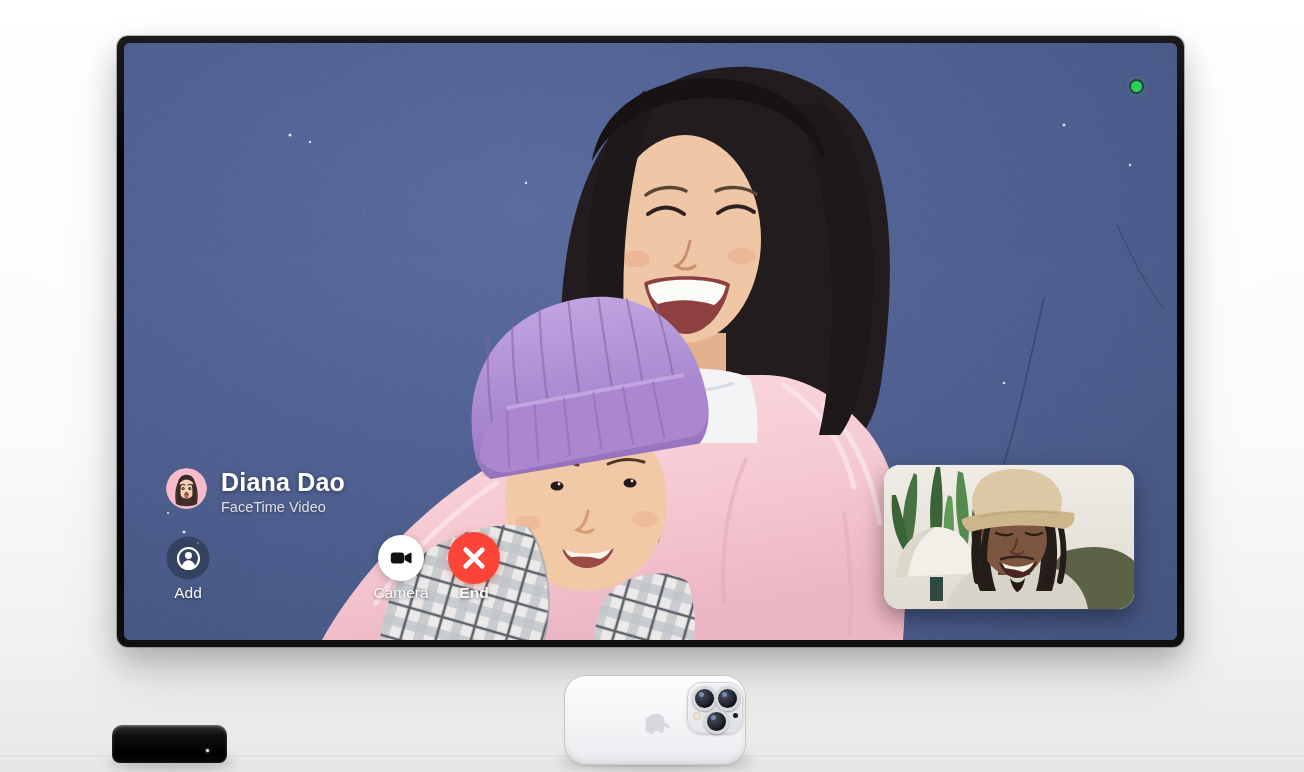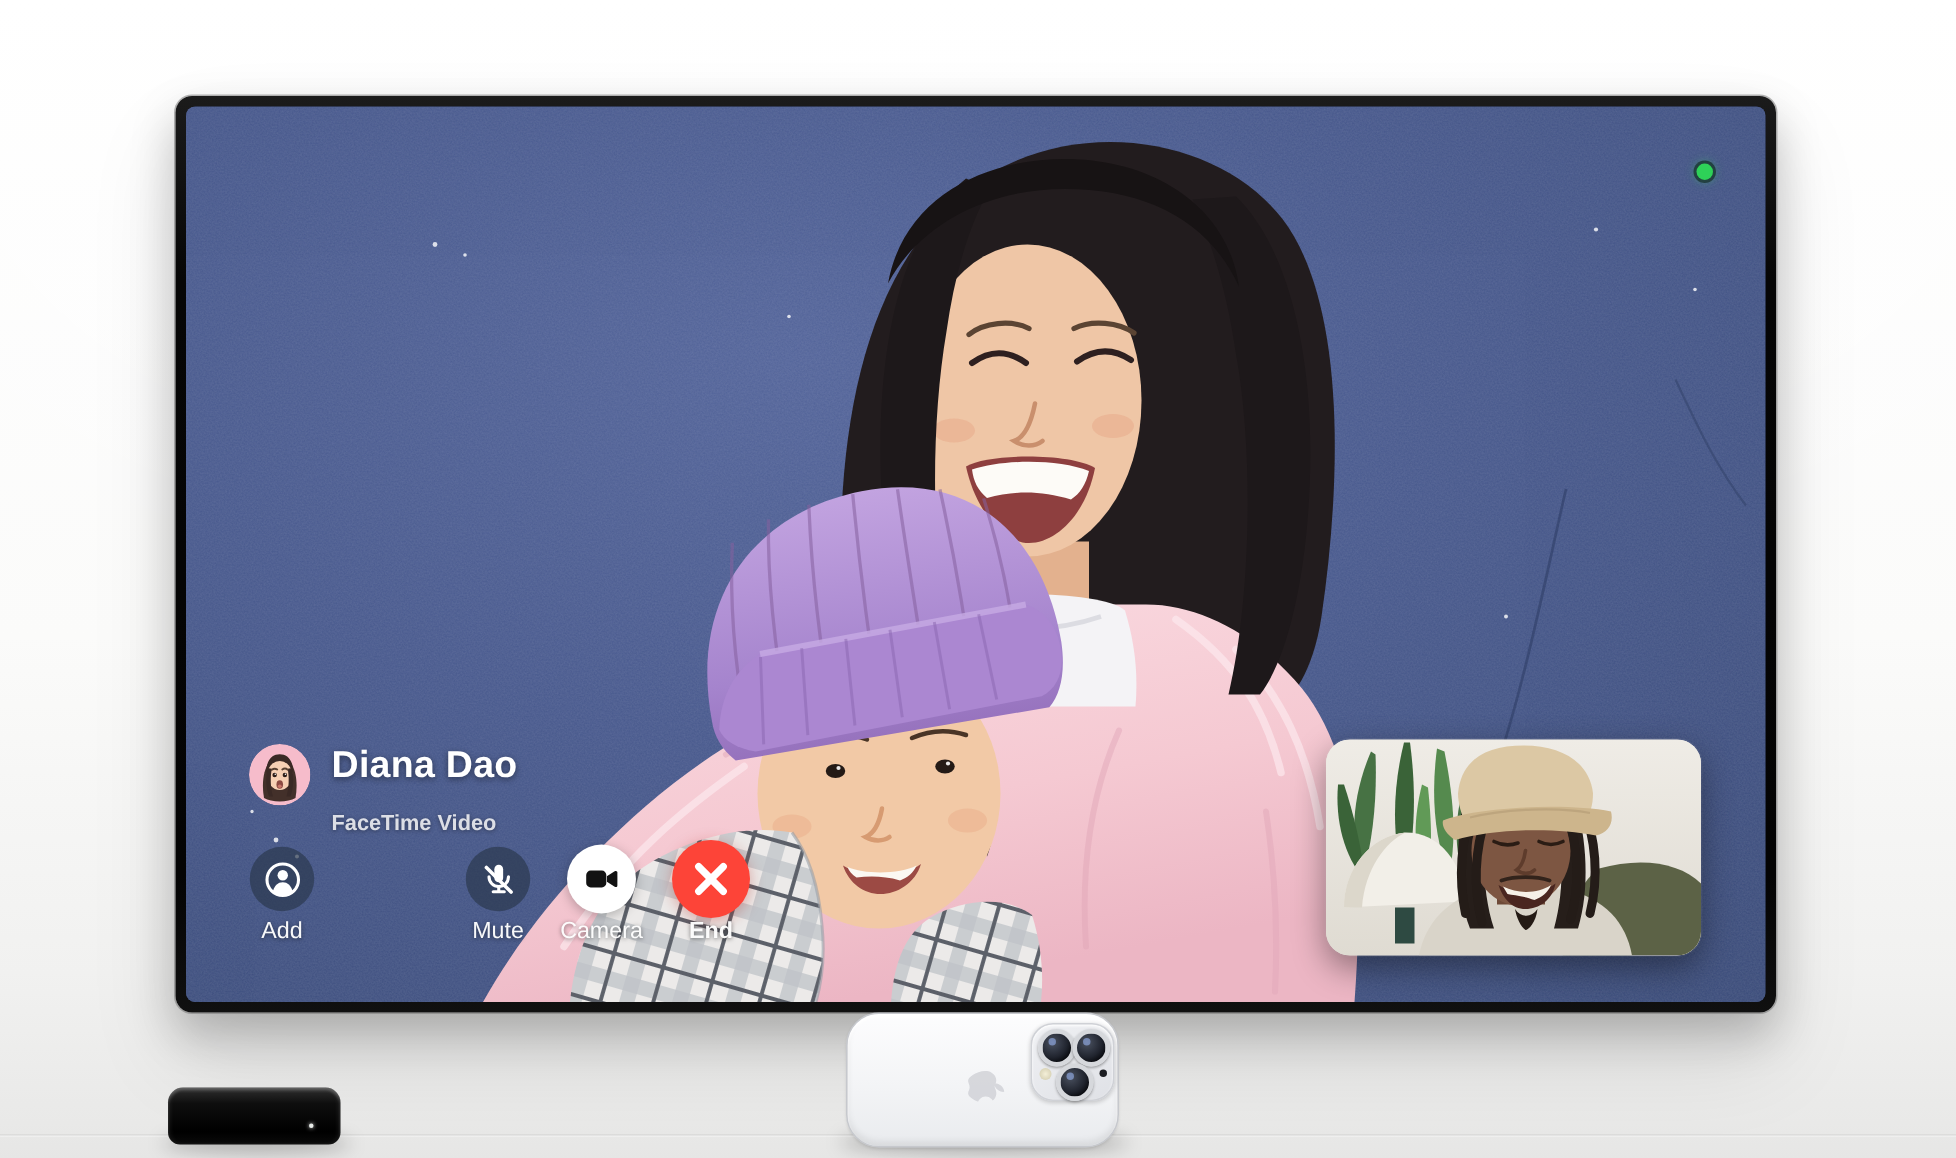--- a/index.html
+++ b/index.html
@@ -5,40 +5,40 @@
   html,body{margin:0;padding:0;}
   body{width:1304px;height:772px;font-family:"Liberation Sans",sans-serif;-webkit-font-smoothing:antialiased;}
   .stage{position:relative;width:1304px;height:772px;overflow:hidden;
     background:linear-gradient(180deg,#ffffff 0%,#fbfbfa 55%,#f1f1f0 84%,#e9e9e8 97%,#e6e6e5 100%);}
   .stage::before{content:"";position:absolute;inset:0;
     background:radial-gradient(120% 90% at 50% 10%, rgba(255,255,255,.9) 0%, rgba(255,255,255,0) 60%);}
   .floor-line{position:absolute;left:0;top:756px;width:1304px;height:2px;
     background:linear-gradient(180deg,rgba(0,0,0,0.07),rgba(255,255,255,0.5));}
 
   
-  .tv{position:absolute;left:117px;top:64px;width:1067px;height:611px;box-sizing:border-box;
+  .tv{position:absolute;left:117px;top:36px;width:1067px;height:611px;box-sizing:border-box;
     padding:7px;background:linear-gradient(180deg,#1b1b1b,#060606 20%,#040404 85%,#101010);
     border-radius:11px;
     box-shadow:0 0 0 1px rgba(120,120,120,.55), 0 14px 30px rgba(0,0,0,.22), 0 30px 60px rgba(0,0,0,.10);}
   .screen{position:relative;width:100%;height:100%;border-radius:6px;overflow:hidden;background:#46588c;
     box-shadow:inset 0 0 10px rgba(0,0,0,.5);}
   .scene{position:absolute;inset:0;display:block;}
 
   
   .cam-indicator{position:absolute;left:1007px;top:38px;width:11px;height:11px;border-radius:50%;
     background:#2ed158;box-shadow:0 0 0 2px rgba(8,26,12,.55), 0 0 7px rgba(46,209,88,.7);}
 
   
   .caller{position:absolute;left:42px;top:425px;display:flex;align-items:flex-start;}
   .avatar{width:41px;height:41px;border-radius:50%;overflow:hidden;flex:0 0 auto;}
   .caller-texts{margin-left:14px;padding-top:1px;}
   .caller-name{color:#ffffff;font-size:25px;font-weight:700;line-height:27px;letter-spacing:.2px;
     text-shadow:0 1px 4px rgba(0,0,0,.45);}
-  .caller-sub{color:rgba(255,255,255,.82);font-size:14.5px;line-height:19px;margin-top:16px;
-    text-shadow:0 1px 3px rgba(0,0,0,.4);font-weight:bold;}
+  .caller-sub{color:rgba(255,255,255,.82);font-size:14.5px;line-height:19px;margin-top:2px;
+    text-shadow:0 1px 3px rgba(0,0,0,.4);}
 
   
   .control{position:absolute;top:0;left:var(--cx);transform:translateX(-50%);width:110px;height:570px;
     pointer-events:none;text-align:center;}
   .circle{position:absolute;left:50%;top:515px;transform:translate(-50%,-50%);
     width:var(--d);height:var(--d);border-radius:50%;display:flex;align-items:center;justify-content:center;
     background:rgba(41,55,75,.66);pointer-events:auto;cursor:pointer;}
   .circle.white{background:#ffffff;box-shadow:0 2px 8px rgba(0,0,0,.25);}
   .circle.red{background:#fd4438;box-shadow:0 2px 10px rgba(180,30,20,.35);}
   .ctl-label{position:absolute;left:50%;top:541px;transform:translateX(-50%);
@@ -269,32 +269,20 @@
             <g clip-path="url(#addClip)" fill="#fff">
               <circle cx="0" cy="-2.8" r="3.2"></circle>
               <path d="M-6.6,9 C-5.4,3.4 -2.9,1.6 0,1.6 C2.9,1.6 5.4,3.4 6.6,9 Z"></path>
             </g>
           </svg>
         </div>
         <div class="ctl-label">Add</div>
       </div>
 
 
-      <div class="control" style="--cx:208px;--d:43px">
-        <div class="circle">
-          <svg width="26" height="26" viewBox="-12 -12 24 24">
-            <rect x="-2.7" y="-9.2" width="5.4" height="10.8" rx="2.7" fill="#fff"></rect>
-            <path d="M-6,-1.8 A 6 6 0 0 0 6,-1.8" fill="none" stroke="#fff" stroke-width="1.9" stroke-linecap="round"></path>
-            <line x1="0" y1="4.2" x2="0" y2="7.2" stroke="#fff" stroke-width="1.9" stroke-linecap="round"></line>
-            <line x1="-3.4" y1="7.4" x2="3.4" y2="7.4" stroke="#fff" stroke-width="1.9" stroke-linecap="round"></line>
-            <line x1="-7.6" y1="-7.6" x2="7.6" y2="7.6" stroke="#fff" stroke-width="2.2" stroke-linecap="round"></line>
-          </svg>
-        </div>
-        <div class="ctl-label">Mute</div>
-      </div>
 
       <div class="control" style="--cx:350px;--d:52px">
         <div class="circle red">
           <svg width="26" height="26" viewBox="-12 -12 24 24">
             <line x1="-7.6" y1="-7.6" x2="7.6" y2="7.6" stroke="#fff" stroke-width="4.4" stroke-linecap="round"></line>
             <line x1="-7.6" y1="7.6" x2="7.6" y2="-7.6" stroke="#fff" stroke-width="4.4" stroke-linecap="round"></line>
           </svg>
         </div>
         <div class="ctl-label bold">End</div>
       </div>

